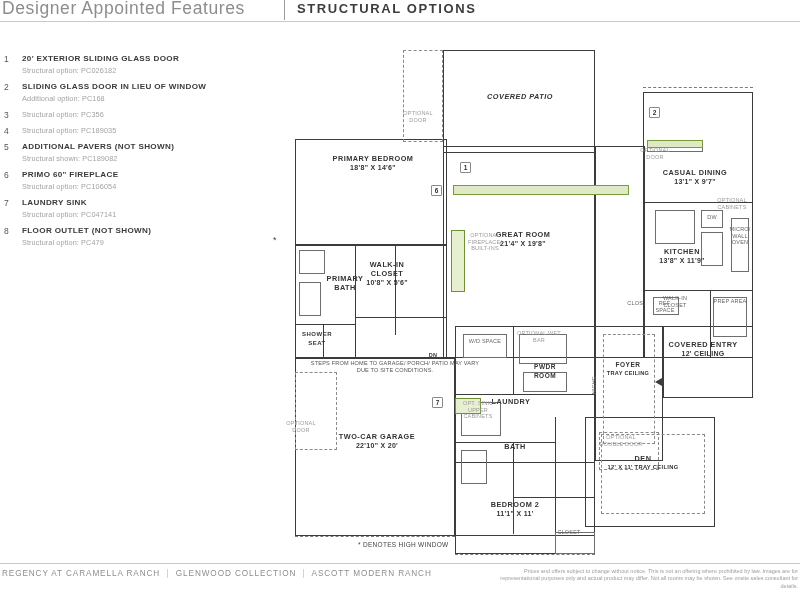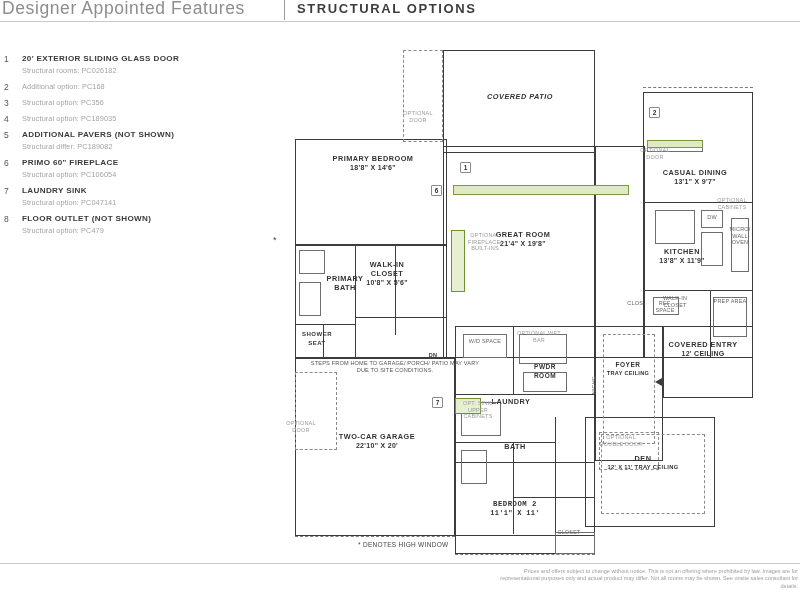--- a/index.html
+++ b/index.html
@@ -154,42 +154,43 @@
     <div class="header-divider"></div>
     <div class="header-sub">STRUCTURAL OPTIONS</div>
     <div class="header-rule"></div>
   </div>
 
   <div class="legend">
 
     <div class="legend-item">
       <span class="legend-num">1</span>
       <div class="legend-title">20' Exterior Sliding Glass Door</div>
-      <div class="legend-opt">Structural rooms: PC026182</div>
+      <div class="legend-opt">Structural option: PC026182</div>
     </div>
 
     <div class="legend-item">
       <span class="legend-num">2</span>
+      <div class="legend-title">Sliding Glass Door in lieu of Window</div>
       <div class="legend-opt">Additional option: PC168</div>
     </div>
 
     <div class="legend-item">
       <span class="legend-num">3</span>
       <div class="legend-opt">Structural option: PC356</div>
     </div>
 
     <div class="legend-item">
       <span class="legend-num">4</span>
       <div class="legend-opt">Structural option: PC189035</div>
     </div>
 
     <div class="legend-item">
       <span class="legend-num">5</span>
       <div class="legend-title">Additional Pavers (Not Shown)</div>
-      <div class="legend-opt">Structural differ: PC189082</div>
+      <div class="legend-opt">Structural shown: PC189082</div>
     </div>
 
     <div class="legend-item">
       <span class="legend-num">6</span>
       <div class="legend-title">Primo 60" Fireplace</div>
       <div class="legend-opt">Structural option: PC106054</div>
     </div>
 
     <div class="legend-item">
       <span class="legend-num">7</span>
@@ -348,21 +349,21 @@
 
     <div class="rm" style="left:238px; top:400px; width:44px;">
       <div>BATH</div>
     </div>
 
     <div class="rm" style="left:350px; top:412px; width:76px;">
       <div>DEN</div>
       <div class="dim" style="font-size:5.8px;">12' X 11' TRAY CEILING</div>
     </div>
 
-    <div class="rm" style="left:222px; top:458px; width:76px;font-family:Liberation Mono, monospace;">
+    <div class="rm" style="left:222px; top:458px; width:76px;">
       <div>BEDROOM 2</div>
       <div class="dim">11'1" X 11'</div>
     </div>
 
     <div class="lbl" style="left:294px; top:487px; width:40px;">
       <span>CLOSET</span>
     </div>
 
     <div class="lbl" style="left:400px; top:253px; width:40px;">
       <span>WALK-IN CLOSET</span>
@@ -401,16 +402,23 @@
 
     <div style="position:absolute; left:18px; top:193px; font-size:9px; color:#444;">*</div>
 
     <div style="position:absolute; left:400px; top:336px; width:0; height:0; border-top:4px solid transparent; border-bottom:4px solid transparent; border-right:7px solid #3c3c3c;"></div>
   </div>
 
   <div class="denotes" style="left:358px; top:541px;">* DENOTES HIGH WINDOW</div>
 
   <div class="footer-rule"></div>
   <div class="footer-left">
+    <div>
+      <span>Regency at Caramella Ranch</span>
+      <span class="sep">&nbsp;|&nbsp;</span>
+      <span>Glenwood Collection</span>
+      <span class="sep">&nbsp;|&nbsp;</span>
+      <span>Ascott Modern Ranch</span>
+    </div>
   </div>
   <div class="footer-right">Prices and offers subject to change without notice. This is not an offering where prohibited by law. Images are for representational purposes only and actual product may differ. Not all rooms may be shown. See onsite sales consultant for details.</div>
 
 </div>
 
 </body></html>

